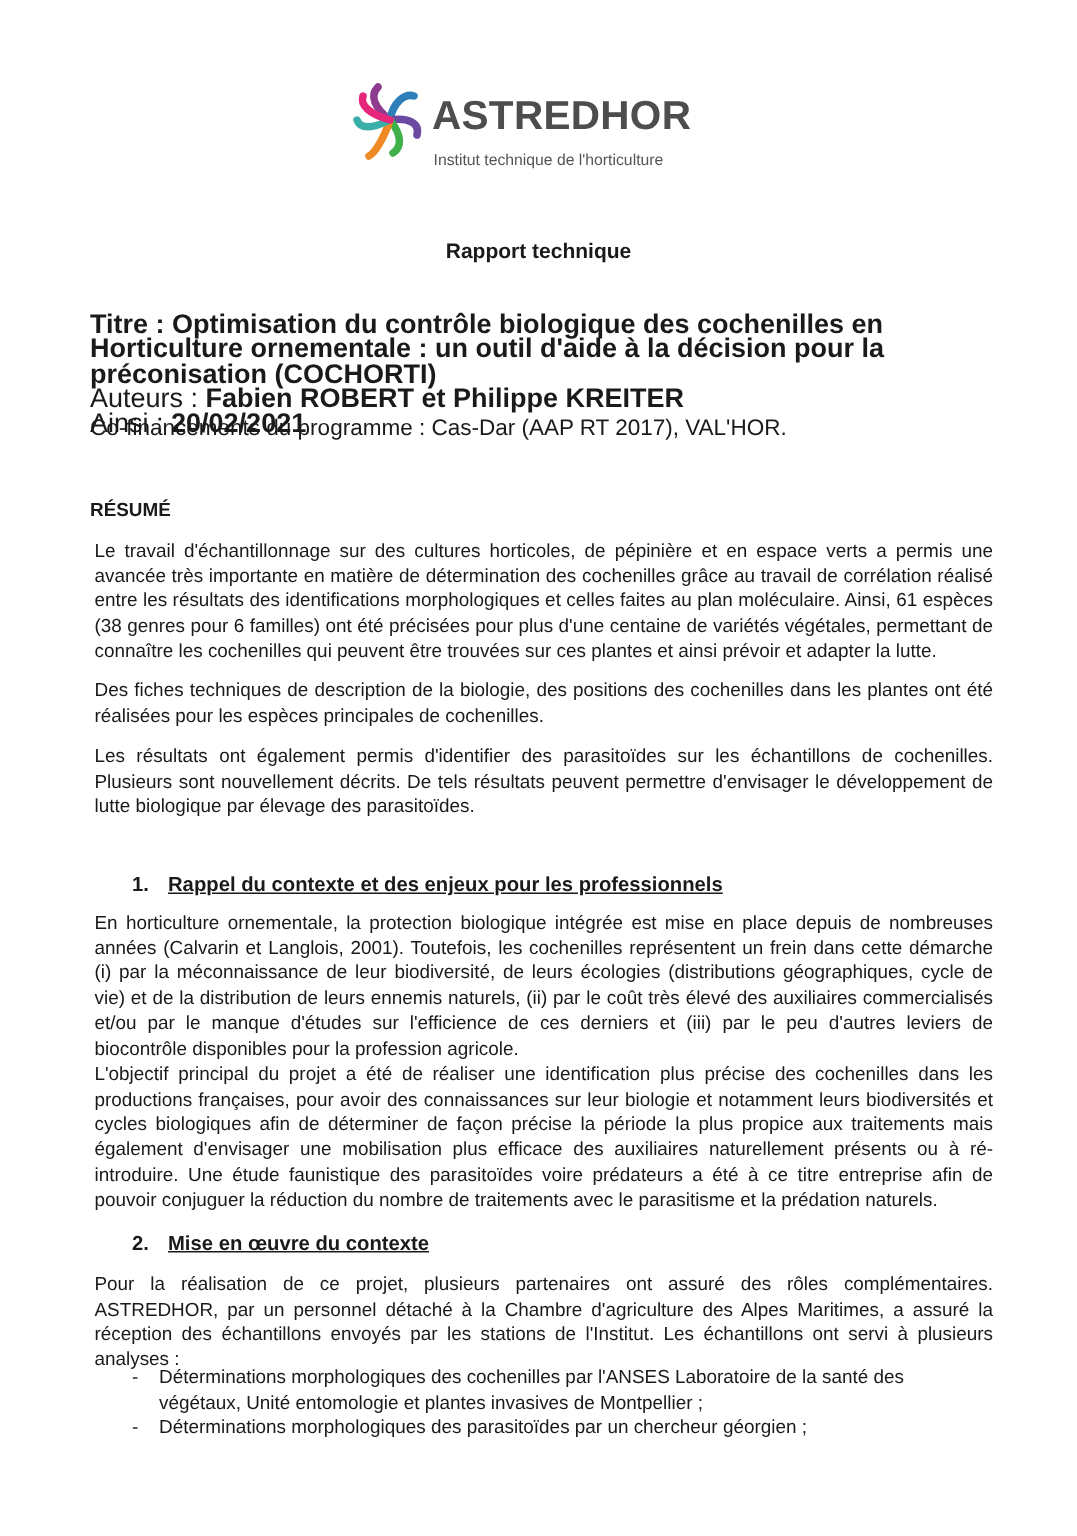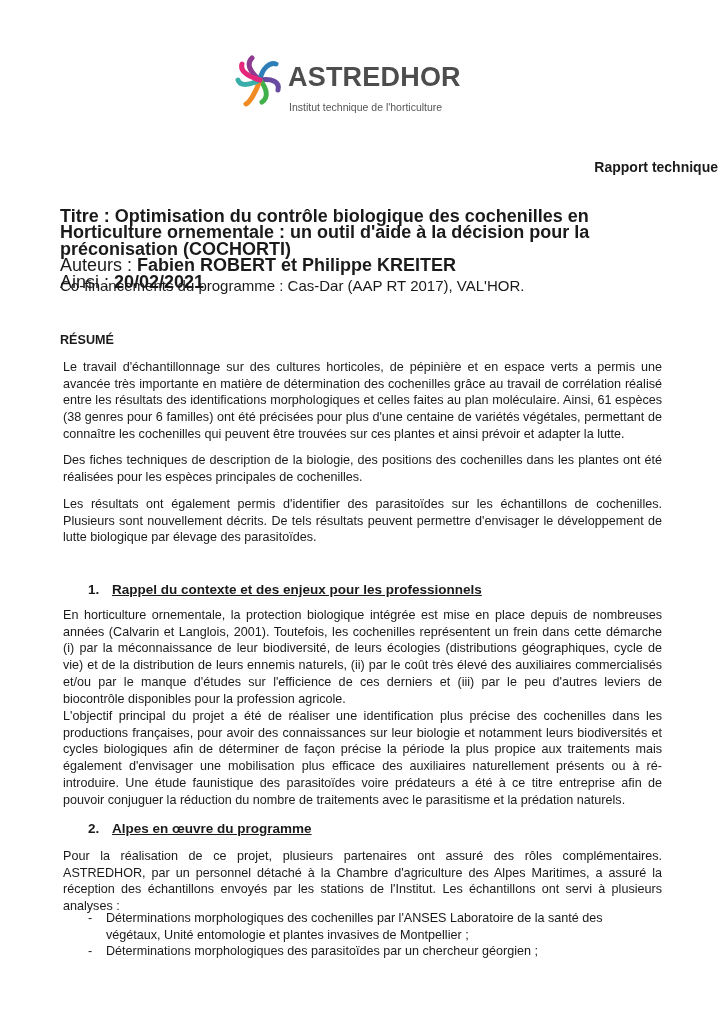--- a/index.html
+++ b/index.html
@@ -7,21 +7,21 @@
          font-family: "Liberation Sans", sans-serif; color: #1a1a1a; }
   .page { position: absolute; left: 0; top: 0; width: 718px; height: 1024px; }
 
   .logo { position: absolute; left: 232px; top: 52px; width: 260px; height: 60px; }
   .logo svg { position: absolute; left: 0; top: 0; }
   .logo-name { position: absolute; left: 56px; top: 10px; font-size: 27px; font-weight: bold;
                color: #4d4d4d; letter-spacing: 0.2px; line-height: 30px; }
   .logo-sub { position: absolute; left: 57px; top: 49px; font-size: 10.5px; color: #555;
               line-height: 12px; white-space: nowrap; }
 
-  .doc-heading { position: absolute; left: 0; width: 718px; top: 158px; text-align: right;
+  .doc-heading { position: absolute; left: 0; width: 718px; top: 158px; text-align: center;
                  font-weight: bold; font-size: 14px; line-height: 18px; }
 
   .meta { position: absolute; left: 60px; top: 208px; width: 600px; font-size: 18px; line-height: 16.4px; }
   .meta b { font-weight: bold; }
 
   .cofin { position: absolute; left: 60px; top: 278px; font-size: 15px; line-height: 16px; }
 
   .resume-title { position: absolute; left: 60px; top: 332px; font-size: 12.6px; font-weight: bold; line-height: 16px; }
 
   .para { position: absolute; left: 60px; width: 599px; font-size: 12.6px; line-height: 16.7px;
@@ -78,21 +78,21 @@
   <p class="para" style="top:449px;">Des fiches techniques de description de la biologie, des positions des cochenilles dans les plantes ont été réalisées pour les espèces principales de cochenilles.</p>
   <p class="para" style="top:493px;">Les résultats ont également permis d'identifier des parasitoïdes sur les échantillons de cochenilles. Plusieurs sont nouvellement décrits. De tels résultats peuvent permettre d'envisager le développement de lutte biologique par élevage des parasitoïdes.</p>
 
   <div class="section-title" style="top:581px;">
     <span class="num">1.</span><span class="txt">Rappel du contexte et des enjeux pour les professionnels</span>
   </div>
   <p class="para" style="top:604px;">En horticulture ornementale, la protection biologique intégrée est mise en place depuis de nombreuses années (Calvarin et Langlois, 2001). Toutefois, les cochenilles représentent un frein dans cette démarche (i) par la méconnaissance de leur biodiversité, de leurs écologies (distributions géographiques, cycle de vie) et de la distribution de leurs ennemis naturels, (ii) par le coût très élevé des auxiliaires commercialisés et/ou par le manque d'études sur l'efficience de ces derniers et (iii) par le peu d'autres leviers de biocontrôle disponibles pour la profession agricole.</p>
   <p class="para" style="top:705px;">L'objectif principal du projet a été de réaliser une identification plus précise des cochenilles dans les productions françaises, pour avoir des connaissances sur leur biologie et notamment leurs biodiversités et cycles biologiques afin de déterminer de façon précise la période la plus propice aux traitements mais également d'envisager une mobilisation plus efficace des auxiliaires naturellement présents ou à ré-introduire. Une étude faunistique des parasitoïdes voire prédateurs a été à ce titre entreprise afin de pouvoir conjuguer la réduction du nombre de traitements avec le parasitisme et la prédation naturels.</p>
 
   <div class="section-title" style="top:820px;">
-    <span class="num">2.</span><span class="txt">Alpes en œuvre du programme</span>
+    <span class="num">2.</span><span class="txt">Mise en œuvre du contexte</span>
   </div>
   <p class="para" style="top:845px;">Pour la réalisation de ce projet, plusieurs partenaires ont assuré des rôles complémentaires. ASTREDHOR, par un personnel détaché à la Chambre d'agriculture des Alpes Maritimes, a assuré la réception des échantillons envoyés par les stations de l'Institut. Les échantillons ont servi à plusieurs analyses :</p>
 
   <ul class="bullets">
     <li>
       <span class="dash">-</span>
       <span>Déterminations morphologiques des cochenilles par l'ANSES Laboratoire de la santé des végétaux, Unité entomologie et plantes invasives de Montpellier ;</span>
     </li>
     <li>
       <span class="dash">-</span>

